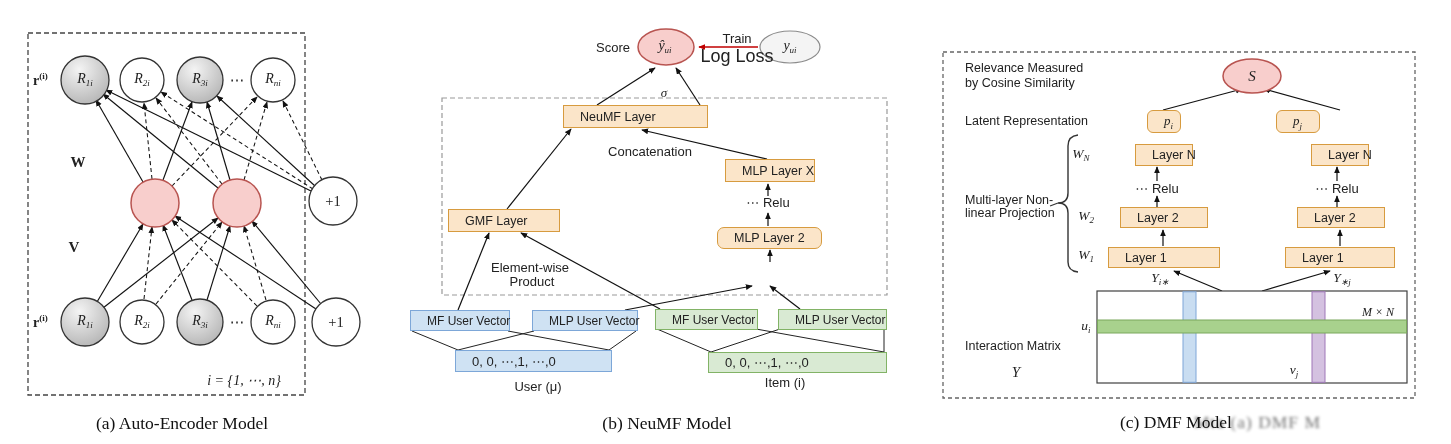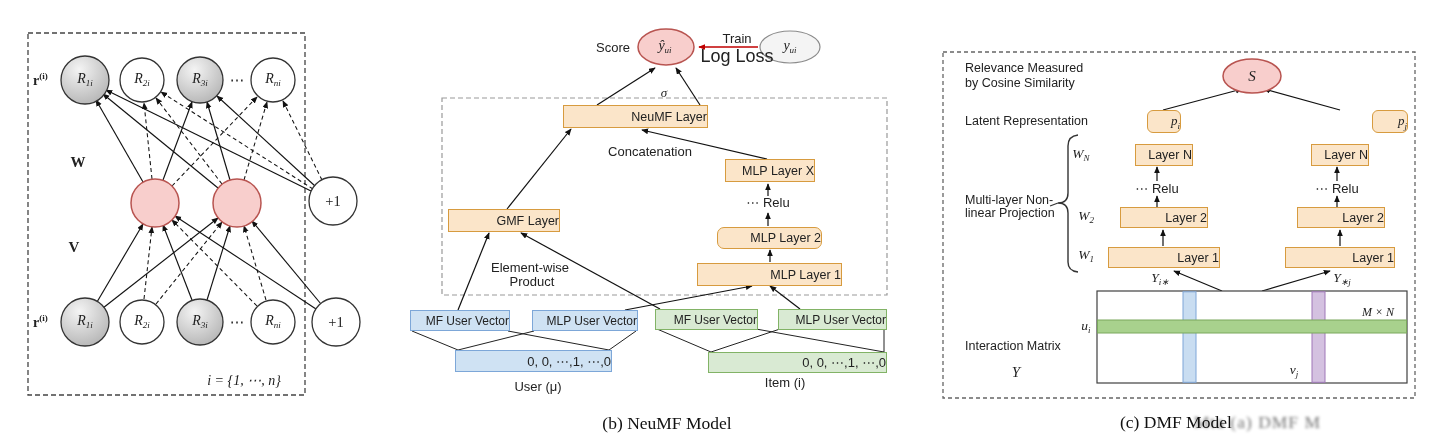--- a/index.html
+++ b/index.html
@@ -7,22 +7,22 @@
           font-family:"Liberation Sans",sans-serif;color:#1a1a1a;}
   svg{position:absolute;left:0;top:0;z-index:0;}
   .lbl{position:absolute;z-index:2;white-space:nowrap;font-size:12.5px;color:#222;line-height:1;}
   .c{transform:translate(-50%,-50%);}
   .l{transform:translate(0,-50%);}
   .math{font-family:"Liberation Serif","DejaVu Serif",serif;font-style:italic;}
   .mathb{font-family:"Liberation Serif","DejaVu Serif",serif;font-weight:bold;font-style:normal;}
   .nl{font-size:14px;}
   sub{font-size:9px;font-style:italic;font-family:"Liberation Serif",serif;}
   sup{font-size:9px;font-family:"Liberation Serif",serif;}
-  .box{position:absolute;z-index:1;display:flex;align-items:center;justify-content:flex-end;
-       box-sizing:border-box;font-size:12.5px;color:#222;white-space:nowrap;}
+  .box{position:absolute;z-index:1;display:flex;align-items:center;justify-content:flex-start;
+       box-sizing:border-box;font-size:12.5px;color:#222;white-space:nowrap;padding-left:16px;}
   .orange{background:#fbe5c9;border:1.6px solid #d79b3f;}
   .blue{background:#cfe2f3;border:1.2px solid #7da7d8;}
   .green{background:#d9ead3;border:1.2px solid #82b366;}
   .rounded{border-radius:6px;}
   .caption{font-family:"Liberation Serif","DejaVu Serif",serif;font-size:17.5px;color:#111;}
   .artifact{filter:blur(1.6px);opacity:.6;margin-left:-38px;letter-spacing:1px;}
   .serifplus{font-family:"Liberation Serif",serif;font-size:14.5px;font-style:normal;}
 </style>
 </head>
 <body>
@@ -157,20 +157,21 @@
 
   <span class="lbl c math nl" style="left:85px;top:322px;"><span>R</span><sub>1i</sub></span>
   <span class="lbl c math nl" style="left:142px;top:322px;"><span>R</span><sub>2i</sub></span>
   <span class="lbl c math nl" style="left:200px;top:322px;"><span>R</span><sub>3i</sub></span>
   <span class="lbl c math nl" style="left:273px;top:322px;"><span>R</span><sub>ni</sub></span>
   <span class="lbl c serifplus" style="left:237px;top:322px;">⋯</span>
 
   <span class="lbl c serifplus" style="left:333px;top:201px;">+1</span>
   <span class="lbl c serifplus" style="left:336px;top:322px;">+1</span>
   <span class="lbl c math" style="left:244px;top:381px;font-size:14px;">i = {1, ⋯, n}</span>
+  <span class="lbl c caption" style="left:182px;top:424px;">(a) Auto-Encoder Model</span>
 
   <span class="lbl c" style="left:613px;top:47px;font-size:13px;">Score</span>
   <span class="lbl c math" style="left:665px;top:47px;font-size:14px;"><span>ŷ</span><sub>ui</sub></span>
   <span class="lbl c math" style="left:790px;top:47px;font-size:14px;"><span>y</span><sub>ui</sub></span>
   <span class="lbl c" style="left:737px;top:38px;font-size:13px;">Train</span>
   <span class="lbl c" style="left:737px;top:56px;font-size:18px;">Log Loss</span>
   <span class="lbl c math" style="left:664px;top:92px;font-size:13px;">σ</span>
 
   <div class="box orange" style="left:563px;top:105px;width:145px;height:23px;">
       <span>NeuMF Layer</span>
@@ -181,23 +182,20 @@
     </div>
   <span class="lbl c" style="left:768px;top:202px;font-size:13px;">⋯ Relu</span>
   <div class="box orange" style="left:448px;top:209px;width:112px;height:23px;">
       <span>GMF Layer</span>
     </div>
   <div class="box orange" style="left:717px;top:227px;width:105px;height:22px;border-radius:7px;">
       <span>MLP Layer 2</span>
     </div>
   <span class="lbl c" style="left:530px;top:267px;font-size:13px;">Element-wise</span>
   <span class="lbl c" style="left:532px;top:281px;font-size:13px;">Product</span>
-  <div class="box orange" style="left:697px;top:263px;width:145px;height:23px;">
-      <span>MLP Layer 1</span>
-    </div>
 
   <div class="box blue" style="left:410px;top:310px;width:100px;height:21px;font-size:12px;">
       <span>MF User Vector</span>
     </div>
   <div class="box blue" style="left:532px;top:310px;width:106px;height:21px;font-size:12px;">
       <span>MLP User Vector</span>
     </div>
   <div class="box green" style="left:655px;top:309px;width:103px;height:21px;font-size:12px;">
       <span>MF User Vector</span>
     </div>
@@ -222,21 +220,21 @@
   <span class="lbl l" style="left:965px;top:200px;">Multi-layer Non-</span>
   <span class="lbl l" style="left:965px;top:213px;">linear Projection</span>
 
   <span class="lbl c math" style="left:1081px;top:155px;font-size:13.5px;"><span>W</span><sub>N</sub></span>
   <span class="lbl c math" style="left:1086px;top:217px;font-size:13.5px;"><span>W</span><sub>2</sub></span>
   <span class="lbl c math" style="left:1086px;top:256px;font-size:13.5px;"><span>W</span><sub>1</sub></span>
 
   <div class="box orange rounded math" style="left:1147px;top:110px;width:34px;height:23px;font-size:13px;">
       <span><span>p</span><sub>i</sub></span>
     </div>
-  <div class="box orange rounded math" style="left:1372px;top:110px;width:36px;height:23px;font-size:13px;">
+  <div class="box orange rounded math" style="left:1276px;top:110px;width:44px;height:23px;font-size:13px;">
       <span><span>p</span><sub>j</sub></span>
     </div>
 
   <div class="box orange" style="left:1135px;top:144px;width:58px;height:22px;">
       <span>Layer N</span>
     </div>
   <div class="box orange" style="left:1311px;top:144px;width:58px;height:22px;">
       <span>Layer N</span>
     </div>
   <span class="lbl c" style="left:1157px;top:188px;font-size:13px;">⋯ Relu</span>

